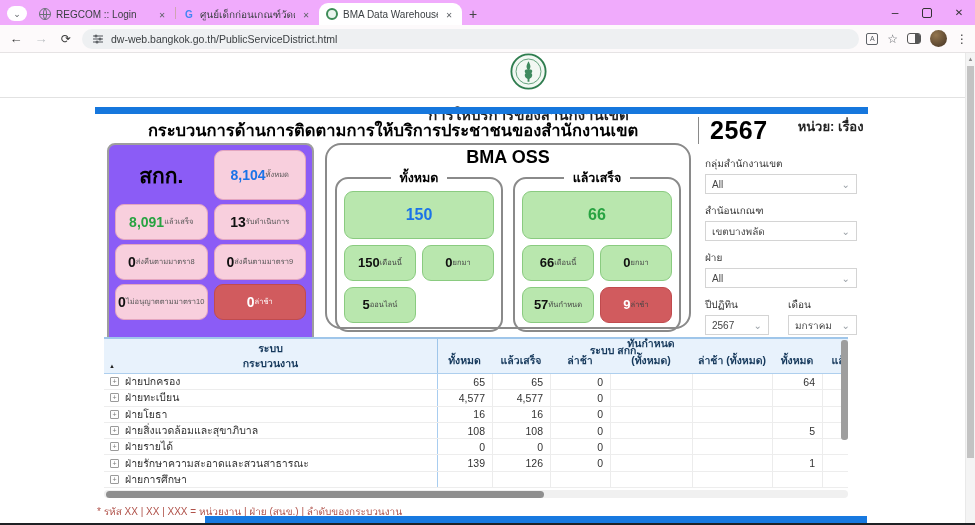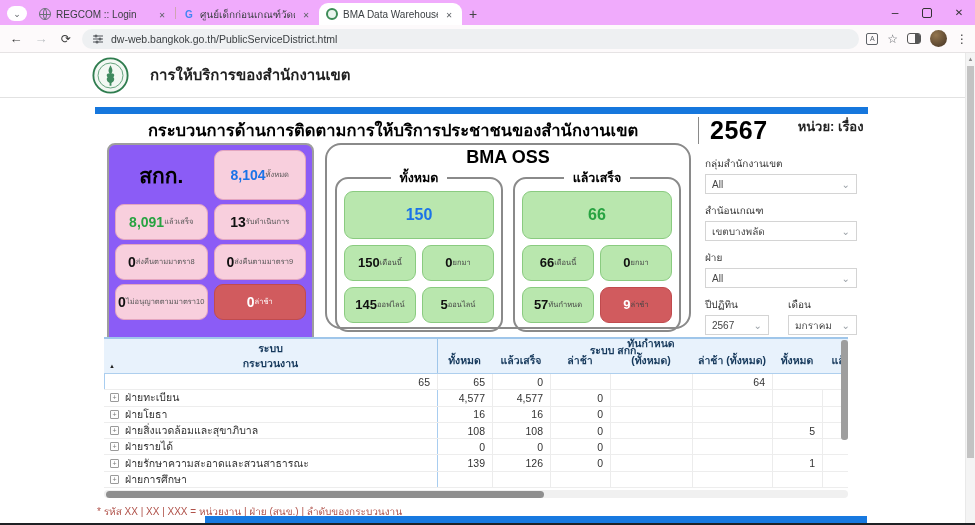--- a/index.html
+++ b/index.html
@@ -51,21 +51,21 @@
   .ic-dots::before{content:"⋮";font-size:12px;}
 
   
   .vscroll{position:absolute;top:53px;right:0;width:10px;bottom:2px;background:#f4f4f4;border-left:1px solid #e9e9e9;}
   .vscroll .arrow{height:12px;display:flex;align-items:center;justify-content:center;color:#8a8a8a;}
   .vscroll .arrow::before{content:"▲";font-size:6px;}
   .vscroll .thumb{position:absolute;top:13px;left:1px;right:1px;height:392px;background:#c3c3c3;}
 
   
   .content{position:absolute;top:53px;left:0;width:965px;bottom:0;background:#fff;overflow:hidden;}
-  .site-header{position:absolute;top:0;left:0;right:0;height:45px;border-bottom:1px solid #e2e2e2;display:flex;align-items:center;padding-left:92px;gap:21px;}
+  .site-header{position:absolute;top:0;left:0;right:0;height:45px;border-bottom:1px solid #e2e2e2;display:flex;align-items:center;padding-left:92px;gap:13px;flex-direction:column;}
   .seal{width:37px;height:37px;flex:none;}
   .site-title{font-size:15px;font-weight:bold;color:#1f1f1f;}
 
   .topbar{position:absolute;left:95px;top:54px;width:773px;height:7px;background:#1677dd;}
   .titlerow{position:absolute;left:95px;top:62px;width:773px;height:30px;display:flex;align-items:center;}
   .main-title{width:596px;text-align:center;font-weight:bold;font-size:16.5px;color:#000;}
   .title-divider{width:1px;height:27px;background:#8a8a8a;margin:0 7px;}
   .year{font-size:25px;font-weight:bold;color:#000;margin:0 4px;letter-spacing:.5px;}
   .unit{font-size:13px;font-weight:bold;margin-left:26px;align-self:flex-start;margin-top:1px;}
 
@@ -243,24 +243,20 @@
     <div class="oss-grid">
             <div class="stat green-box">
     <div class="v">150</div>
     <div class="l">เดือนนี้</div>
   </div>
             <div class="stat green-box">
     <div class="v">0</div>
     <div class="l">ยกมา</div>
   </div>
             <div class="stat green-box">
-    <div class="v">145</div>
-    <div class="l">ออฟไลน์</div>
-  </div>
-            <div class="stat green-box">
     <div class="v">5</div>
     <div class="l">ออนไลน์</div>
   </div>
           </div>
   </fieldset>
         <fieldset class="oss-fs">
     <legend class="oss-legend">แล้วเสร็จ</legend>
     <div class="oss-big green-box" style="color: rgb(39, 163, 65);">66</div>
     <div class="oss-grid">
             <div class="stat green-box">
@@ -336,20 +332,24 @@
       <div class="th-cell" style="left:333px;width:55px;">ทั้งหมด</div>
       <div class="th-cell" style="left:388px;width:58px;">แล้วเสร็จ</div>
       <div class="th-cell" style="left:446px;width:60px;">ล่าช้า</div>
       <div class="th-cell" style="left:506px;width:82px;">ทันกำหนด (ทั้งหมด)</div>
       <div class="th-cell" style="left:588px;width:80px;">ล่าช้า (ทั้งหมด)</div>
       <div class="th-cell" style="left:668px;width:50px;">ทั้งหมด</div>
       <div class="th-cell" style="left:718px;width:60px;">แล้วเสร็จ</div>
     </div>
     <div class="tbody">
         <div class="trow">
+    <div class="cell-name">
+      <span class="expand"></span>
+      <span>ฝ่ายปกครอง</span>
+    </div>
     <div class="cell-num first">65</div>
     <div class="cell-num">65</div>
     <div class="cell-num">0</div>
     <div class="cell-num"></div>
     <div class="cell-num"></div>
     <div class="cell-num">64</div>
     <div class="cell-num"></div>
   </div>
         <div class="trow">
     <div class="cell-name">

